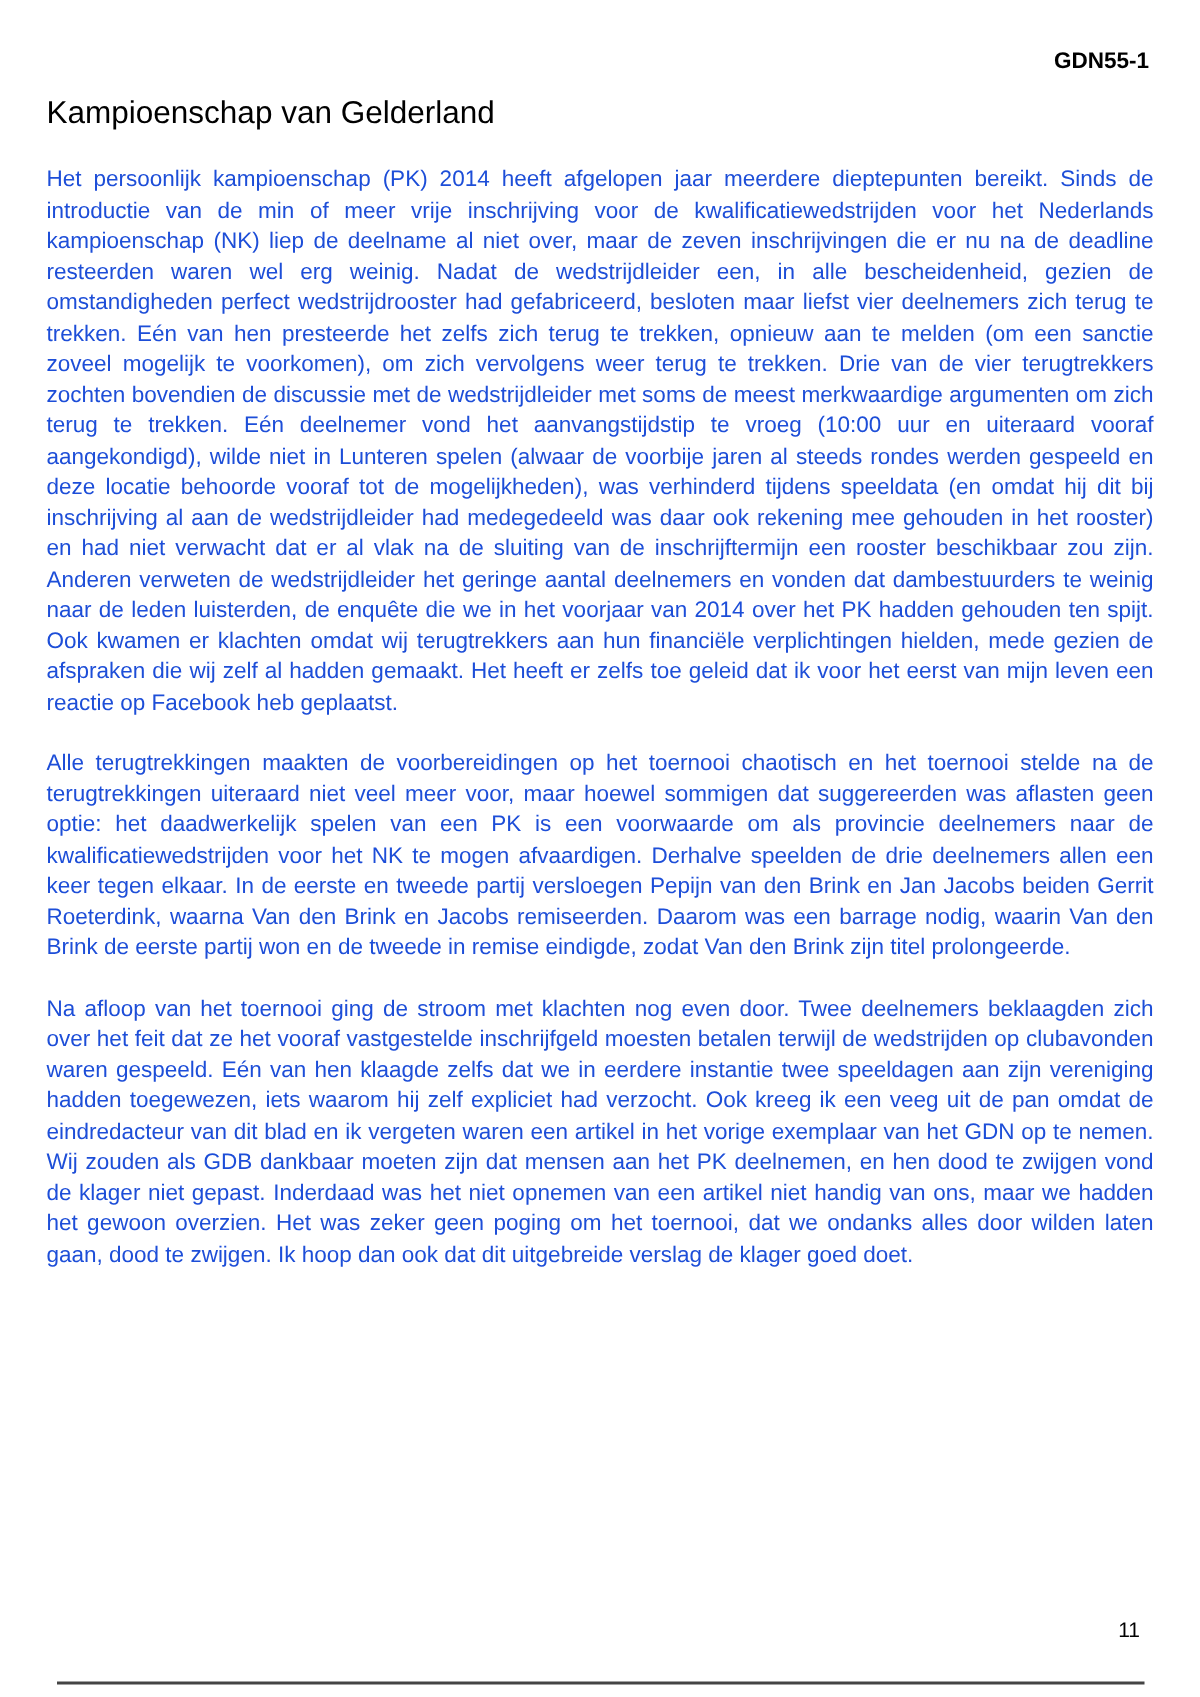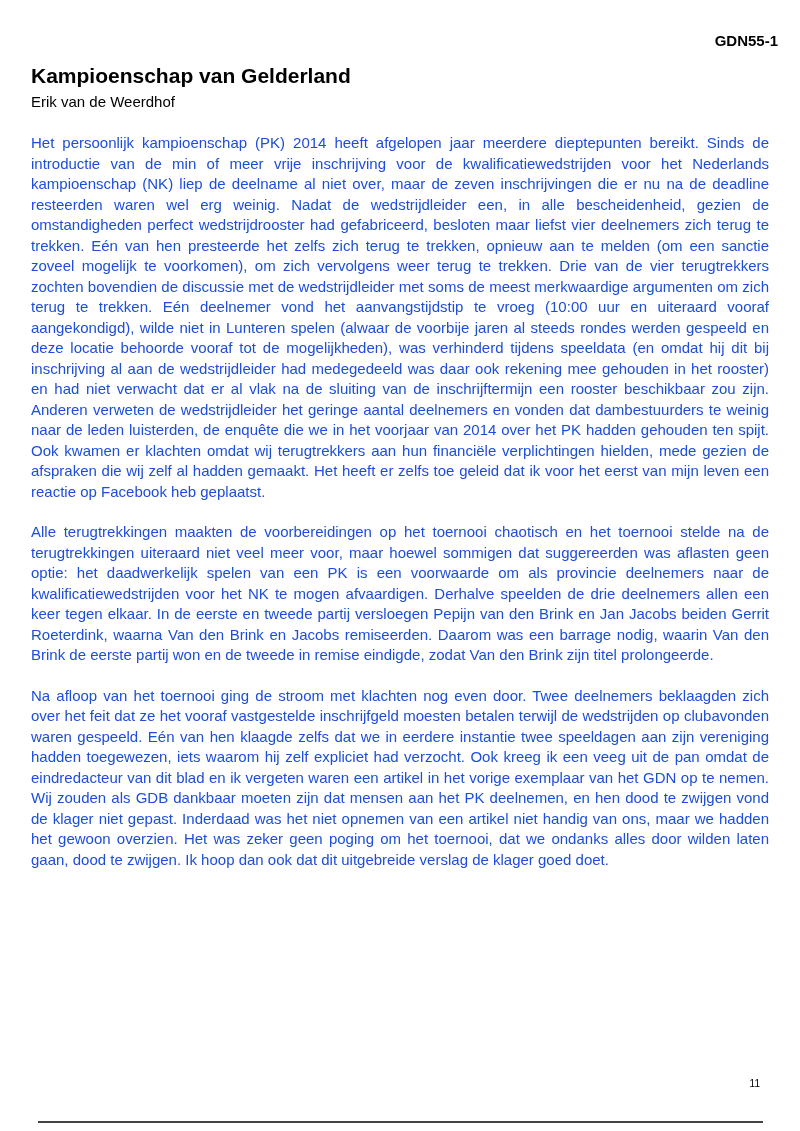--- a/index.html
+++ b/index.html
@@ -12,30 +12,30 @@
     width: 800px;
     height: 1131px;
     background: #ffffff;
     font-family: "Liberation Sans", sans-serif;
     color: #000000;
     overflow: hidden;
   }
   .doc-code {
     position: absolute;
     top: 32px;
-    right: 22px;
+    right: 34px;
     font-size: 15px;
     font-weight: 700;
     color: #000000;
   }
   .title {
     margin: 63px 31px 0 31px;
     font-size: 21px;
     line-height: 25px;
-    font-weight: 700;
+    font-weight: 400;
     color: #000000;
   }
   .author {
     margin: 5px 31px 0 31px;
     font-size: 15px;
     line-height: 18px;
     color: #000000;
   }
   .content {
     margin: 22px 31px 0 31px;
@@ -44,41 +44,40 @@
     text-align: justify;
     color: #1d4ed8;
   }
   .content p {
     margin: 0 0 20px 0;
   }
   .page-number {
     position: absolute;
     top: 1078px;
     right: 40px;
-    font-size: 10px;
+    font-size: 14px;
     color: #000000;
   }
   .footer-rule {
     position: absolute;
     top: 1121px;
     left: 38px;
     width: 725px;
     height: 2px;
     background: #444444;
   }
 </style>
 </head>
 <body>
 
 <div class="page">
   <div class="doc-code">GDN55-1</div>
 
   <h1 class="title">Kampioenschap van Gelderland</h1>
 
-  <div class="author">Erik van de Weerdhof</div>
 
   <div class="content">
     <p>Het persoonlijk kampioenschap (PK) 2014 heeft afgelopen jaar meerdere dieptepunten bereikt. Sinds de introductie van de min of meer vrije inschrijving voor de kwalificatiewedstrijden voor het Nederlands kampioenschap (NK) liep de deelname al niet over, maar de zeven inschrijvingen die er nu na de deadline resteerden waren wel erg weinig. Nadat de wedstrijdleider een, in alle bescheidenheid, gezien de omstandigheden perfect wedstrijdrooster had gefabriceerd, besloten maar liefst vier deelnemers zich terug te trekken. Eén van hen presteerde het zelfs zich terug te trekken, opnieuw aan te melden (om een sanctie zoveel mogelijk te voorkomen), om zich vervolgens weer terug te trekken. Drie van de vier terugtrekkers zochten bovendien de discussie met de wedstrijdleider met soms de meest merkwaardige argumenten om zich terug te trekken. Eén deelnemer vond het aanvangstijdstip te vroeg (10:00 uur en uiteraard vooraf aangekondigd), wilde niet in Lunteren spelen (alwaar de voorbije jaren al steeds rondes werden gespeeld en deze locatie behoorde vooraf tot de mogelijkheden), was verhinderd tijdens speeldata (en omdat hij dit bij inschrijving al aan de wedstrijdleider had medegedeeld was daar ook rekening mee gehouden in het rooster) en had niet verwacht dat er al vlak na de sluiting van de inschrijftermijn een rooster beschikbaar zou zijn. Anderen verweten de wedstrijdleider het geringe aantal deelnemers en vonden dat dambestuurders te weinig naar de leden luisterden, de enquête die we in het voorjaar van 2014 over het PK hadden gehouden ten spijt. Ook kwamen er klachten omdat wij terugtrekkers aan hun financiële verplichtingen hielden, mede gezien de afspraken die wij zelf al hadden gemaakt. Het heeft er zelfs toe geleid dat ik voor het eerst van mijn leven een reactie op Facebook heb geplaatst.</p>
     <p>Alle terugtrekkingen maakten de voorbereidingen op het toernooi chaotisch en het toernooi stelde na de terugtrekkingen uiteraard niet veel meer voor, maar hoewel sommigen dat suggereerden was aflasten geen optie: het daadwerkelijk spelen van een PK is een voorwaarde om als provincie deelnemers naar de kwalificatiewedstrijden voor het NK te mogen afvaardigen. Derhalve speelden de drie deelnemers allen een keer tegen elkaar. In de eerste en tweede partij versloegen Pepijn van den Brink en Jan Jacobs beiden Gerrit Roeterdink, waarna Van den Brink en Jacobs remiseerden. Daarom was een barrage nodig, waarin Van den Brink de eerste partij won en de tweede in remise eindigde, zodat Van den Brink zijn titel prolongeerde.</p>
     <p>Na afloop van het toernooi ging de stroom met klachten nog even door. Twee deelnemers beklaagden zich over het feit dat ze het vooraf vastgestelde inschrijfgeld moesten betalen terwijl de wedstrijden op clubavonden waren gespeeld. Eén van hen klaagde zelfs dat we in eerdere instantie twee speeldagen aan zijn vereniging hadden toegewezen, iets waarom hij zelf expliciet had verzocht. Ook kreeg ik een veeg uit de pan omdat de eindredacteur van dit blad en ik vergeten waren een artikel in het vorige exemplaar van het GDN op te nemen. Wij zouden als GDB dankbaar moeten zijn dat mensen aan het PK deelnemen, en hen dood te zwijgen vond de klager niet gepast. Inderdaad was het niet opnemen van een artikel niet handig van ons, maar we hadden het gewoon overzien. Het was zeker geen poging om het toernooi, dat we ondanks alles door wilden laten gaan, dood te zwijgen. Ik hoop dan ook dat dit uitgebreide verslag de klager goed doet.</p>
   </div>
 
   <div class="page-number">11</div>
 
   <div class="footer-rule"></div>

